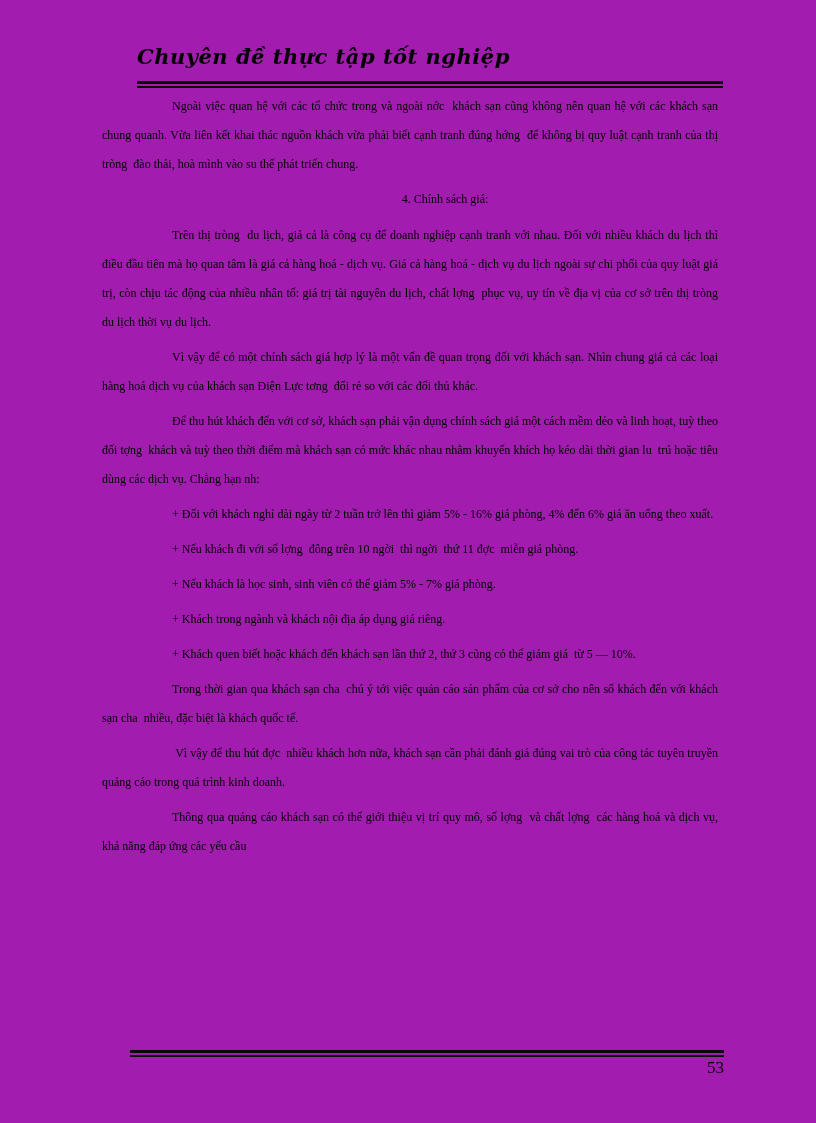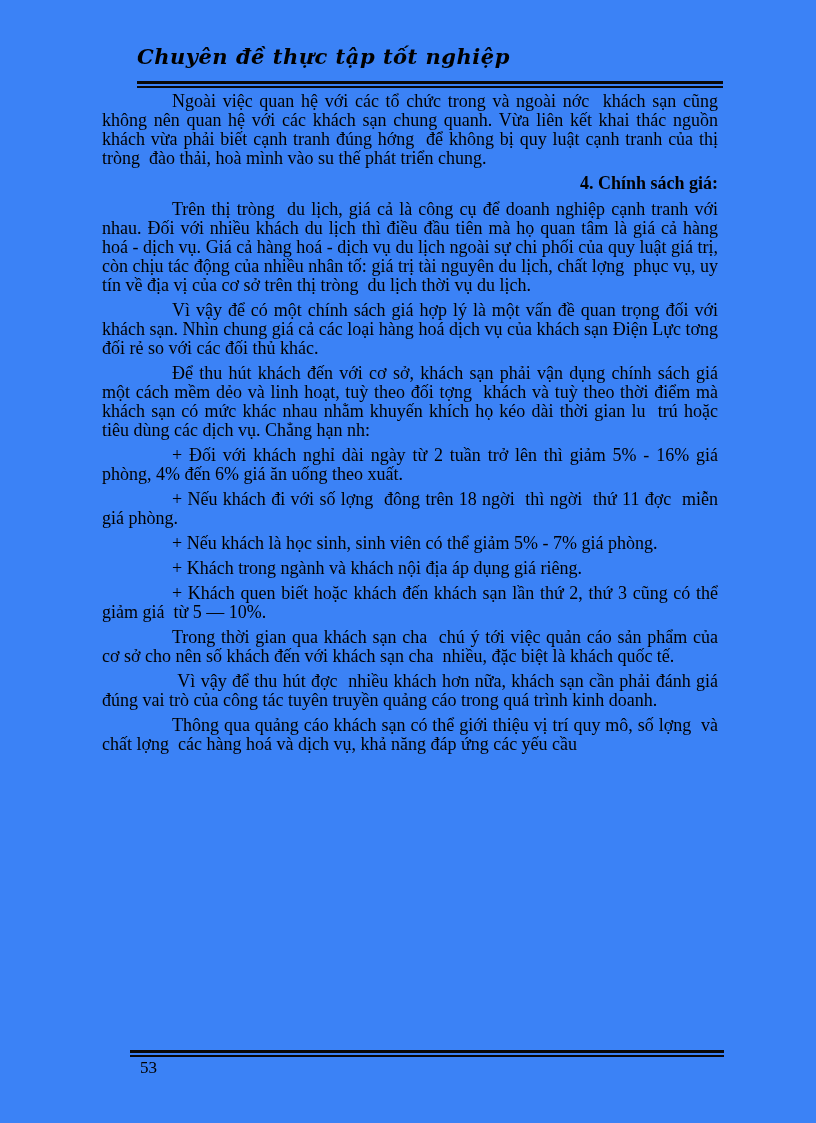--- a/index.html
+++ b/index.html
@@ -1,21 +1,21 @@
 <!DOCTYPE html>
 <html><head>
 <meta charset="utf-8">
 <style>
   html, body { margin: 0; padding: 0; background: #ffffff; }
 
   .page {
     position: relative;
     width: 816px;
     height: 1123px;
-    background: #3b82f6;
+    background: #a21caf;
     color: #000000;
     font-family: "Liberation Serif", serif;
     overflow: hidden;
   }
 
   
   .header {
     position: absolute;
     left: 137px;
     right: 93px;
@@ -39,72 +39,72 @@
     border-top: 3px solid #0a0a0a;
     border-bottom: 2px solid #0a0a0a;
   }
 
   
   .doc-body {
     position: absolute;
     left: 102px;
     right: 98px;
     top: 92px;
-    font-size: 18px;
-    line-height: 19px;
+    font-size: 12px;
+    line-height: 29px;
     text-align: justify;
   }
   .para {
     margin: 0 0 6px 0;
     text-indent: 70px;
     white-space: pre-wrap;
   }
   .para.heading {
-    font-weight: bold;
+    font-weight: normal;
     margin: 2px 0 7px 0;
-    text-align: right;
+    text-align: center;
   }
 
   
   .footer-rule {
     position: absolute;
     left: 130px;
     right: 92px;
     top: 1050px;
     height: 2px;
     border-top: 3px solid #0a0a0a;
     border-bottom: 2px solid #0a0a0a;
   }
   .footer {
     position: absolute;
     left: 140px;
     right: 92px;
     top: 1058px;
-    text-align: left;
+    text-align: right;
     font-size: 17px;
   }
 </style>
 </head>
 <body>
 
 <div class="page">
 
   <div class="header">
     <span class="header-left">Chuyên đề thực tập tốt nghiệp</span>
   </div>
   <div class="header-rule"></div>
 
   <div class="doc-body">
       <p class="para">Ngoài việc quan hệ với các tổ chức trong và ngoài nớc  khách sạn cũng không nên quan hệ với các khách sạn chung quanh. Vừa liên kết khai thác nguồn khách vừa phải biết cạnh tranh đúng hớng  để không bị quy luật cạnh tranh của thị tròng  đào thải, hoà mình vào su thế phát triển chung.</p>
       <p class="para heading">4. Chính sách giá:</p>
       <p class="para">Trên thị tròng  du lịch, giá cả là công cụ để doanh nghiệp cạnh tranh với nhau. Đối với nhiều khách du lịch thì điều đầu tiên mà họ quan tâm là giá cả hàng hoá - dịch vụ. Giá cả hàng hoá - dịch vụ du lịch ngoài sự chi phối của quy luật giá trị, còn chịu tác động của nhiều nhân tố: giá trị tài nguyên du lịch, chất lợng  phục vụ, uy tín về địa vị của cơ sở trên thị tròng  du lịch thời vụ du lịch.</p>
       <p class="para">Vì vậy để có một chính sách giá hợp lý là một vấn đề quan trọng đối với khách sạn. Nhìn chung giá cả các loại hàng hoá dịch vụ của khách sạn Điện Lực tơng  đối rẻ so với các đối thủ khác.</p>
       <p class="para">Để thu hút khách đến với cơ sở, khách sạn phải vận dụng chính sách giá một cách mềm dẻo và linh hoạt, tuỳ theo đối tợng  khách và tuỳ theo thời điểm mà khách sạn có mức khác nhau nhằm khuyến khích họ kéo dài thời gian lu  trú hoặc tiêu dùng các dịch vụ. Chẳng hạn nh:</p>
       <p class="para">+ Đối với khách nghỉ dài ngày từ 2 tuần trở lên thì giảm 5% - 16% giá phòng, 4% đến 6% giá ăn uống theo xuất.</p>
-      <p class="para">+ Nếu khách đi với số lợng  đông trên 18 ngời  thì ngời  thứ 11 đợc  miễn giá phòng.</p>
+      <p class="para">+ Nếu khách đi với số lợng  đông trên 10 ngời  thì ngời  thứ 11 đợc  miễn giá phòng.</p>
       <p class="para">+ Nếu khách là học sinh, sinh viên có thể giảm 5% - 7% giá phòng.</p>
       <p class="para">+ Khách trong ngành và khách nội địa áp dụng giá riêng.</p>
       <p class="para">+ Khách quen biết hoặc khách đến khách sạn lần thứ 2, thứ 3 cũng có thể giảm giá  từ 5 — 10%.</p>
       <p class="para">Trong thời gian qua khách sạn cha  chú ý tới việc quản cáo sản phẩm của cơ sở cho nên số khách đến với khách sạn cha  nhiều, đặc biệt là khách quốc tế.</p>
       <p class="para"> Vì vậy để thu hút đợc  nhiều khách hơn nữa, khách sạn cần phải đánh giá đúng vai trò của công tác tuyên truyền quảng cáo trong quá trình kinh doanh.</p>
       <p class="para">Thông qua quảng cáo khách sạn có thể giới thiệu vị trí quy mô, số lợng  và chất lợng  các hàng hoá và dịch vụ, khả năng đáp ứng các yếu cầu</p>
     </div>
 
   <div class="footer-rule"></div>
   <div class="footer">

